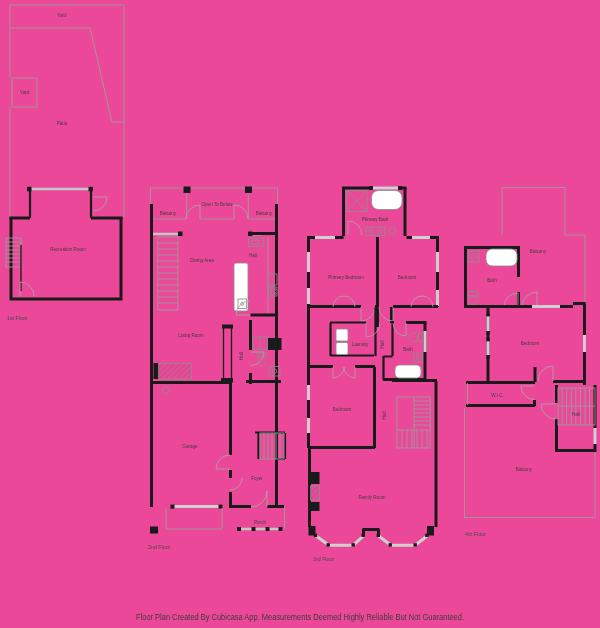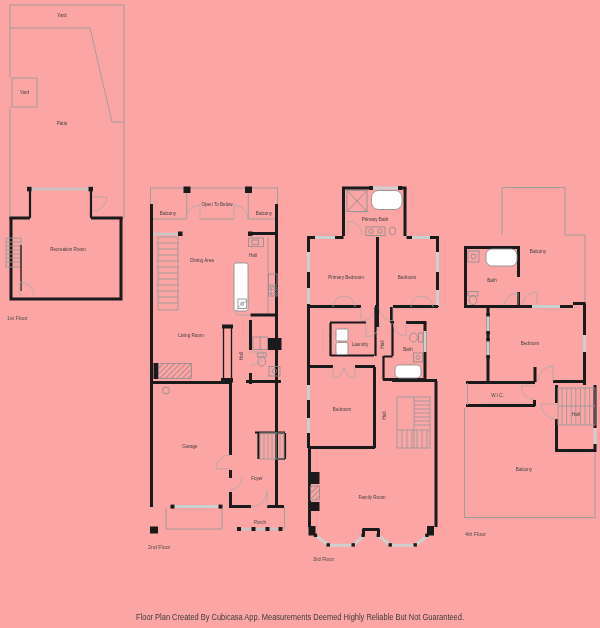--- a/index.html
+++ b/index.html
@@ -1,16 +1,16 @@
 <!DOCTYPE html>
 <html><head>
 <meta charset="utf-8">
 <style>
   html,body{margin:0;padding:0;background:#fff;}
-  #stage{position:relative;width:600px;height:628px;background:#fca5a5;overflow:hidden;
+  #stage{position:relative;width:600px;height:628px;background:#ec4899;overflow:hidden;
          font-family:"Liberation Sans",sans-serif;}
   svg{position:absolute;left:0;top:0;}
   .w3{stroke:#1a1a1a;stroke-width:3;fill:none;stroke-linecap:butt;}
   .w2{stroke:#1a1a1a;stroke-width:2.2;fill:none;stroke-linecap:butt;}
   .w15{stroke:#1a1a1a;stroke-width:1.3;fill:none;}
   .t{stroke:#9b9b9b;stroke-width:0.9;fill:none;}
   .win{stroke:#cfcfcf;stroke-width:3;fill:none;}
   .win2{stroke:#c6c6c6;stroke-width:2.4;fill:none;}
   .fx{stroke:#8d8d8d;stroke-width:0.85;fill:#fff;}
   .fxl{stroke:#8d8d8d;stroke-width:0.85;fill:none;}

